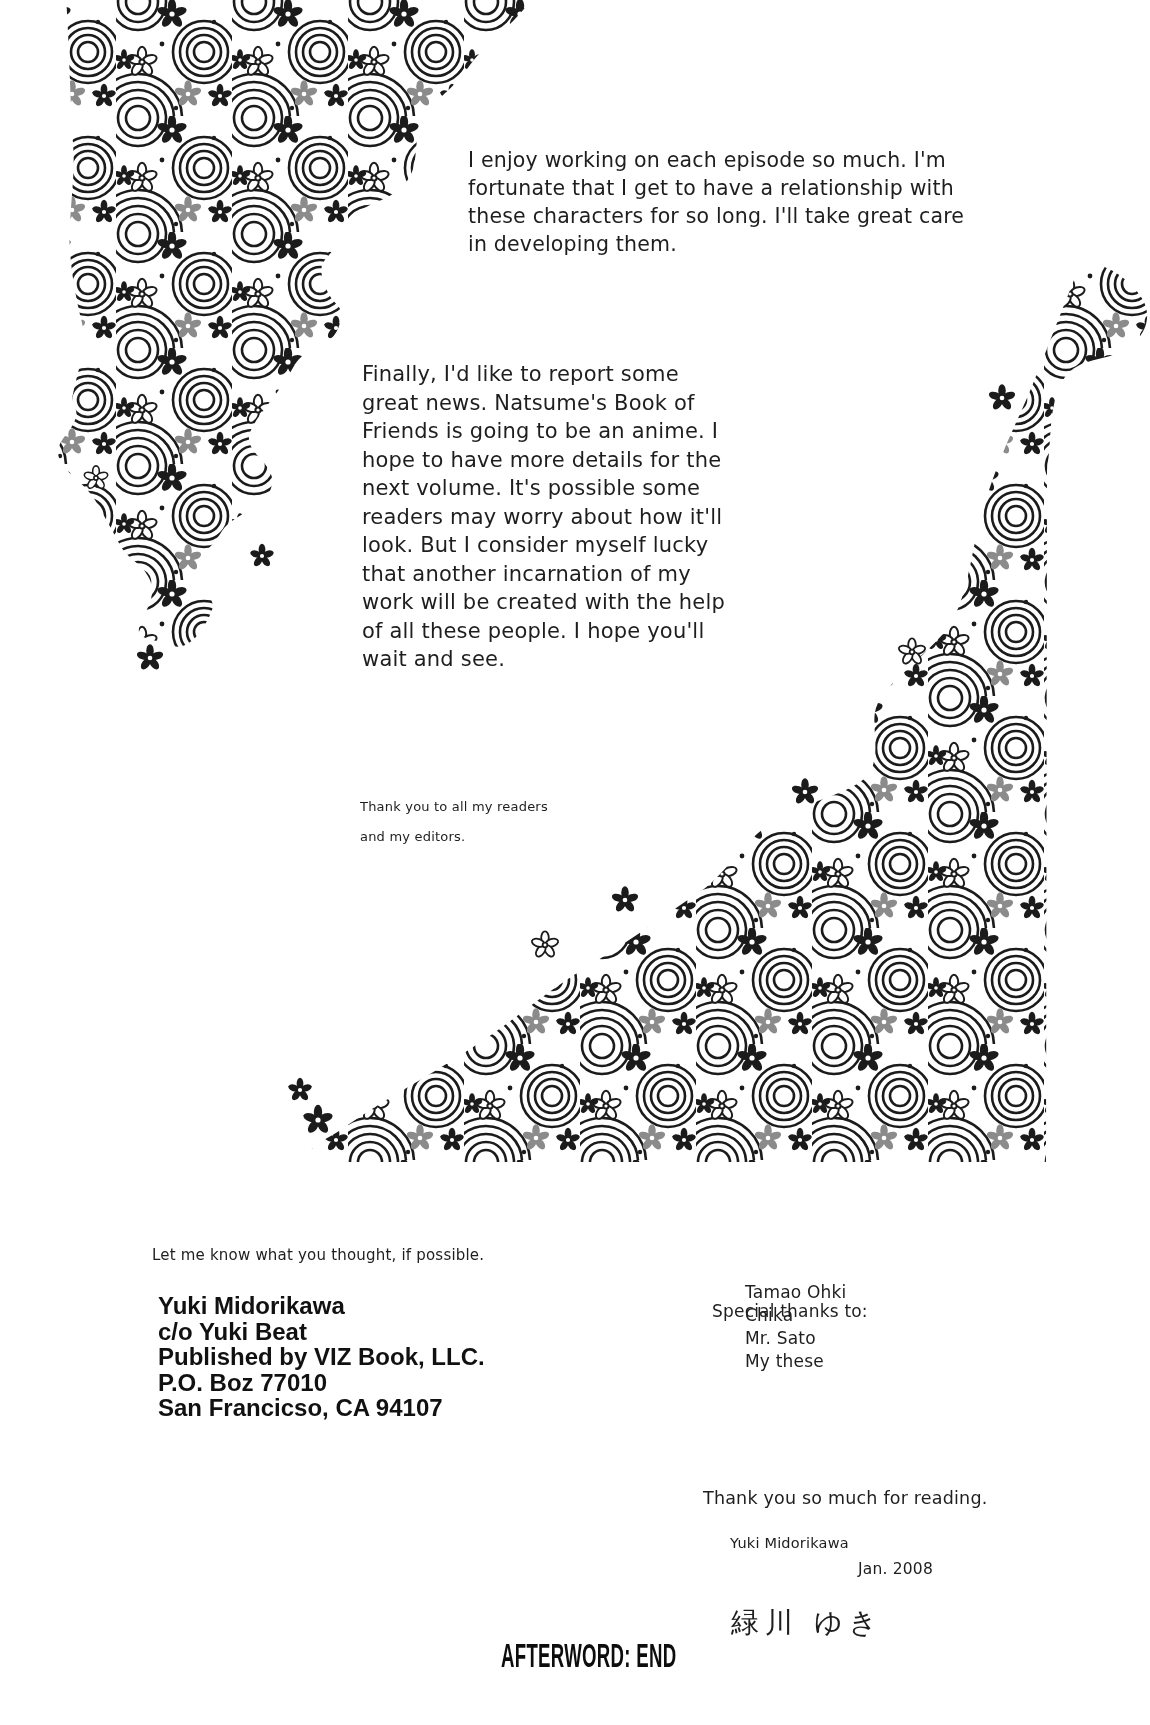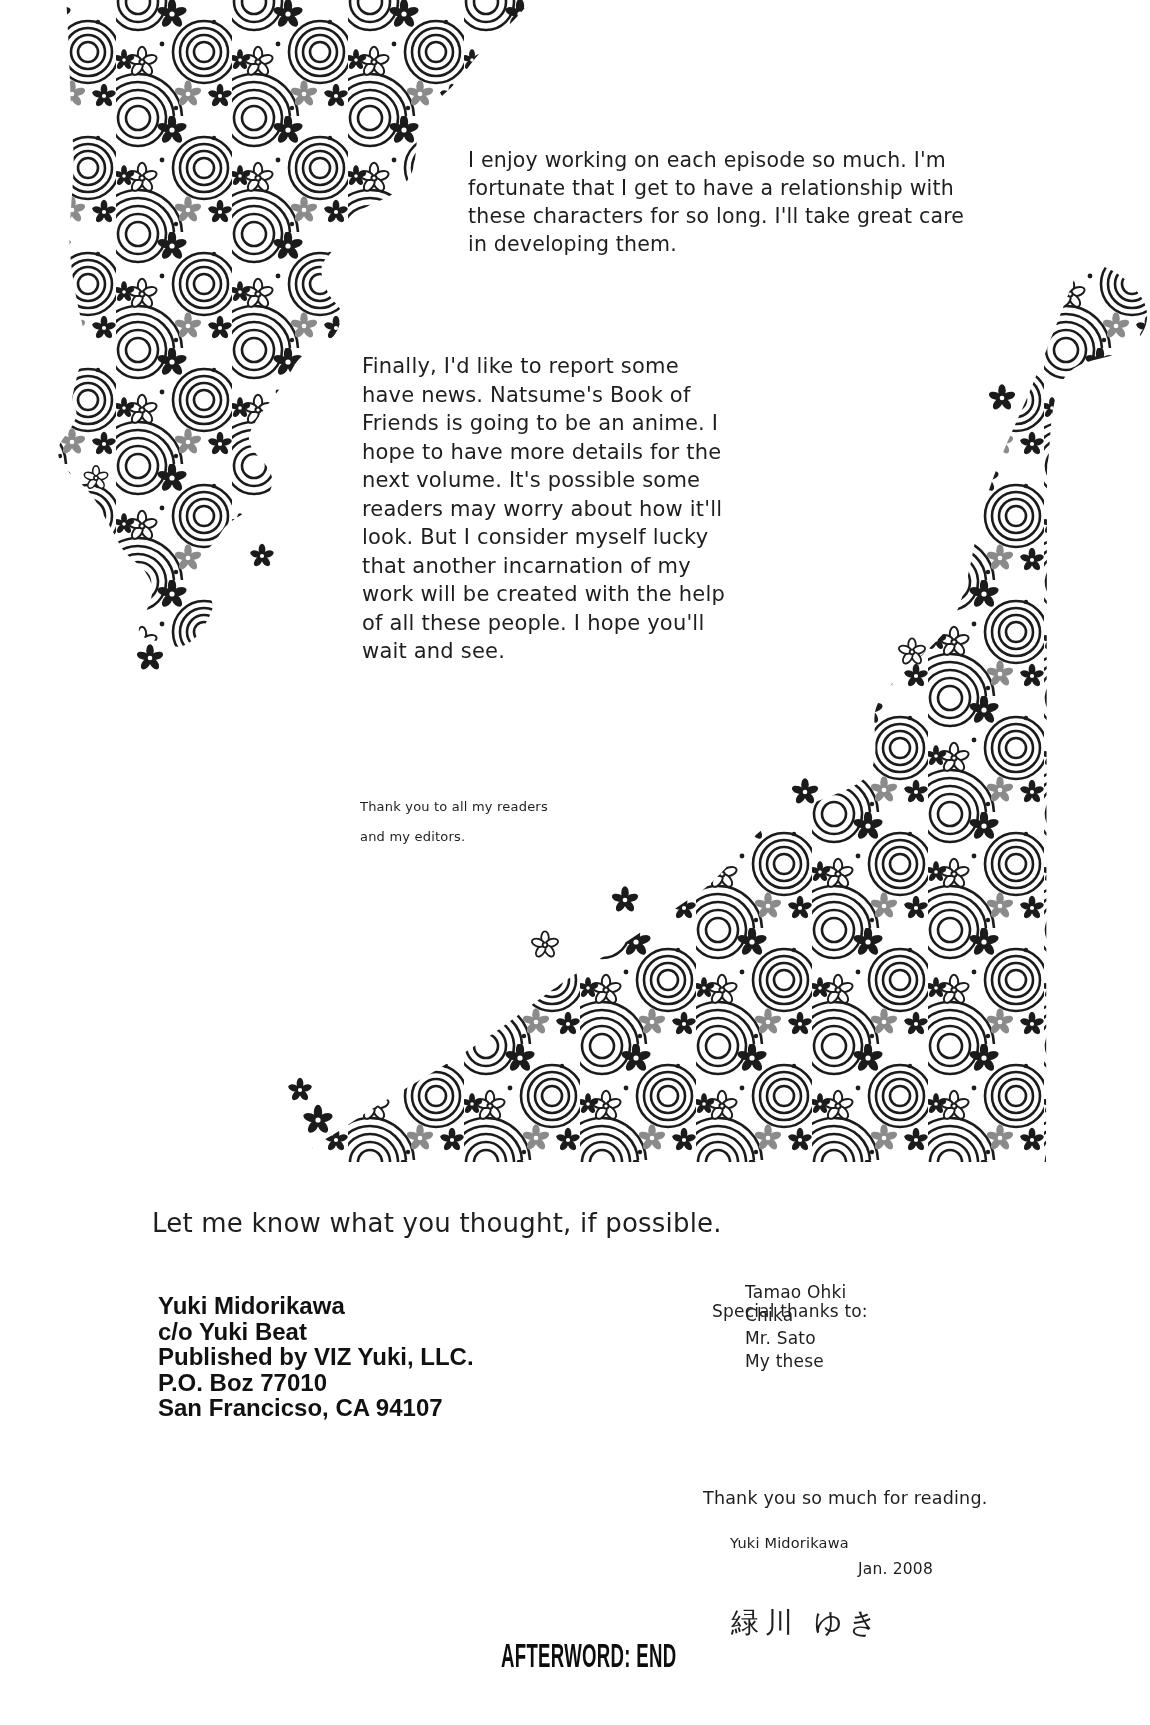--- a/index.html
+++ b/index.html
@@ -6,23 +6,23 @@
   body{
     width:1150px;height:1725px;position:relative;overflow:hidden;
     background:#ffffff;color:#1e1e1e;
     font-family:"DejaVu Sans",sans-serif;
   }
   .deco{position:absolute;top:0;left:0;z-index:0;pointer-events:none;}
   .txt{position:absolute;z-index:2;}
   .lines div{white-space:nowrap;}
   .hand{font-family:"DejaVu Sans",sans-serif;letter-spacing:.2px;}
   .para-episode{left:468px;top:146px;font-size:20.5px;line-height:28px;}
-  .para-news{left:362px;top:352px;font-size:21px;line-height:28.5px;}
+  .para-news{left:362px;top:360px;font-size:21px;line-height:28.5px;}
   .para-readers{left:360px;top:792px;font-size:13px;line-height:30px;}
-  .feedback-line{left:152px;top:1208px;font-size:26px;white-space:nowrap;}
+  .feedback-line{left:152px;top:1246px;font-size:15px;white-space:nowrap;}
   .address{
     left:158px;top:1293px;font-size:24px;line-height:25.5px;
     font-family:"Liberation Sans",sans-serif;font-weight:700;color:#111;
     letter-spacing:0;
   }
   .special-heading{left:712px;top:1253px;font-size:17px;white-space:nowrap;margin-top:48px;}
   .special-names{left:745px;top:1281px;font-size:17px;line-height:23px;}
   .closing-line{left:703px;top:1488px;font-size:17.5px;white-space:nowrap;}
   .sig-romaji{left:730px;top:1535px;font-size:14.5px;white-space:nowrap;}
   .sig-jp{left:731px;top:1604px;font-size:28px;letter-spacing:6px;white-space:nowrap;}
@@ -171,21 +171,21 @@
 
 <div class="txt hand lines para-episode">
     <div>I enjoy working on each episode so much. I'm</div>
     <div>fortunate that I get to have a relationship with</div>
     <div>these characters for so long. I'll take great care</div>
     <div>in developing them.</div>
   </div>
 
 <div class="txt hand lines para-news">
     <div>Finally, I'd like to report some</div>
-    <div>have news. Natsume's Book of</div>
+    <div>great news. Natsume's Book of</div>
     <div>Friends is going to be an anime. I</div>
     <div>hope to have more details for the</div>
     <div>next volume. It's possible some</div>
     <div>readers may worry about how it'll</div>
     <div>look. But I consider myself lucky</div>
     <div>that another incarnation of my</div>
     <div>work will be created with the help</div>
     <div>of all these people. I hope you'll</div>
     <div>wait and see.</div>
   </div>
@@ -193,21 +193,21 @@
 <div class="txt hand lines para-readers">
     <div>Thank you to all my readers</div>
     <div>and my editors.</div>
   </div>
 
 <div class="txt hand feedback-line">Let me know what you thought, if possible.</div>
 
 <div class="txt lines address">
     <div>Yuki Midorikawa</div>
     <div>c/o Yuki Beat</div>
-    <div>Published by VIZ Yuki, LLC.</div>
+    <div>Published by VIZ Book, LLC.</div>
     <div>P.O. Boz 77010</div>
     <div>San Francicso, CA 94107</div>
   </div>
 
 <div class="txt hand special-heading">Special thanks to:</div>
 
 <div class="txt hand lines special-names">
     <div>Tamao Ohki</div>
     <div>Chika</div>
     <div>Mr. Sato</div>

